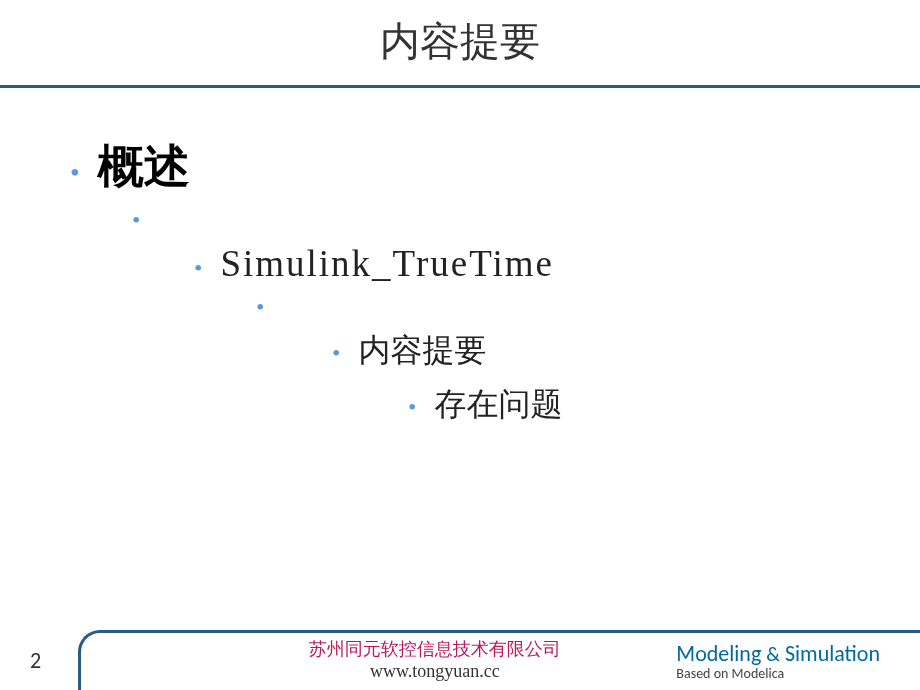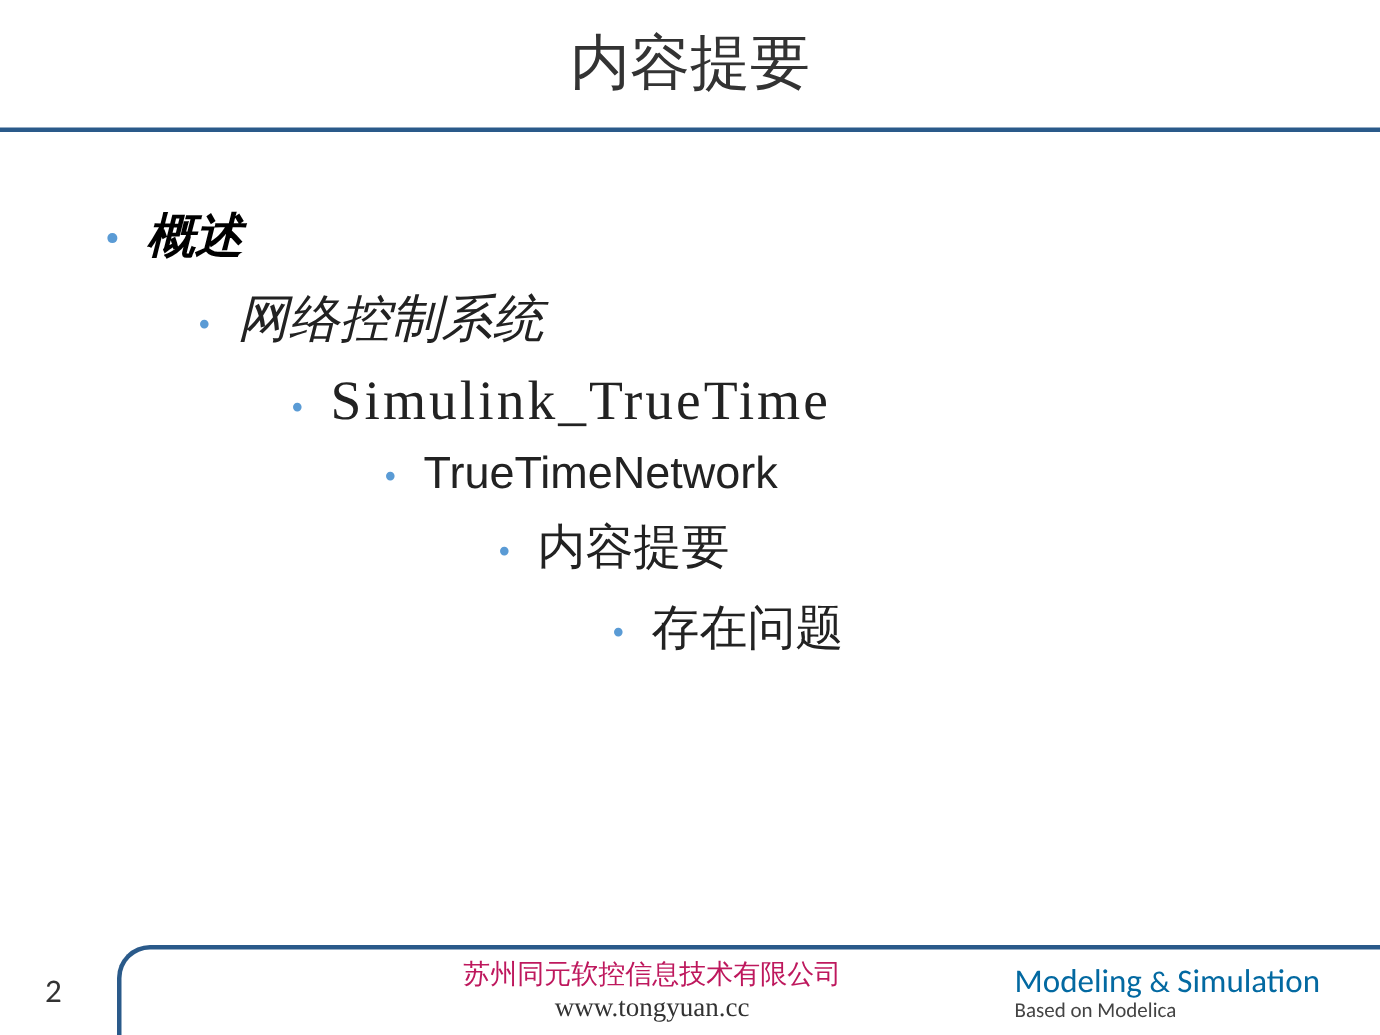--- a/index.html
+++ b/index.html
@@ -35,21 +35,21 @@
       align-items: baseline;
       margin-bottom: 10px;
     }
     .bullet {
       color: #5a9bd5;
       font-size: 24px;
       margin-right: 18px;
       line-height: 1;
     }
     .level-1 { margin-left: 0; }
-    .level-1 .text { font-size: 32px; font-weight: bold; font-style: italic; color: #000; font-family: "KaiTi", "STKaiti", serif; }
+    .level-1 .text { font-size: 46px; font-weight: bold; color: #000; font-family: "KaiTi", "STKaiti", serif; }
     .level-1 .bullet { font-size: 28px; }
     .level-2 { margin-left: 62px; }
     .level-2 .text { font-size: 34px; font-style: italic; color: #222; font-family: "KaiTi", "STKaiti", serif; }
     .level-3 { margin-left: 124px; }
     .level-3 .text { font-size: 37px; font-family: Liberation Serif, serif; letter-spacing: 2px; color: #222; }
     .level-4 { margin-left: 186px; }
     .level-4 .text { font-size: 30px; font-family: "Arial", sans-serif; color: #222; }
     .level-5 { margin-left: 262px; }
     .level-5 .text { font-size: 32px; font-family: "KaiTi", "STKaiti", serif; color: #222; }
     .level-6 { margin-left: 338px; }
@@ -116,29 +116,27 @@
 <h1 class="slide-title">内容提要</h1>
 <div class="title-divider"></div>
 
 <div class="content">
   <div class="item level-1">
     <span class="bullet">•</span>
     <span class="text">概述</span>
   </div>
   <div class="item level-2">
     <span class="bullet">•</span>
-    <span class="text">网络控制系统</span>
   </div>
   <div class="item level-3">
     <span class="bullet">•</span>
     <span class="text">Simulink_TrueTime</span>
   </div>
   <div class="item level-4">
     <span class="bullet">•</span>
-    <span class="text">TrueTimeNetwork</span>
   </div>
   <div class="item level-5">
     <span class="bullet">•</span>
     <span class="text">内容提要</span>
   </div>
   <div class="item level-6">
     <span class="bullet">•</span>
     <span class="text">存在问题</span>
   </div>
 </div>

